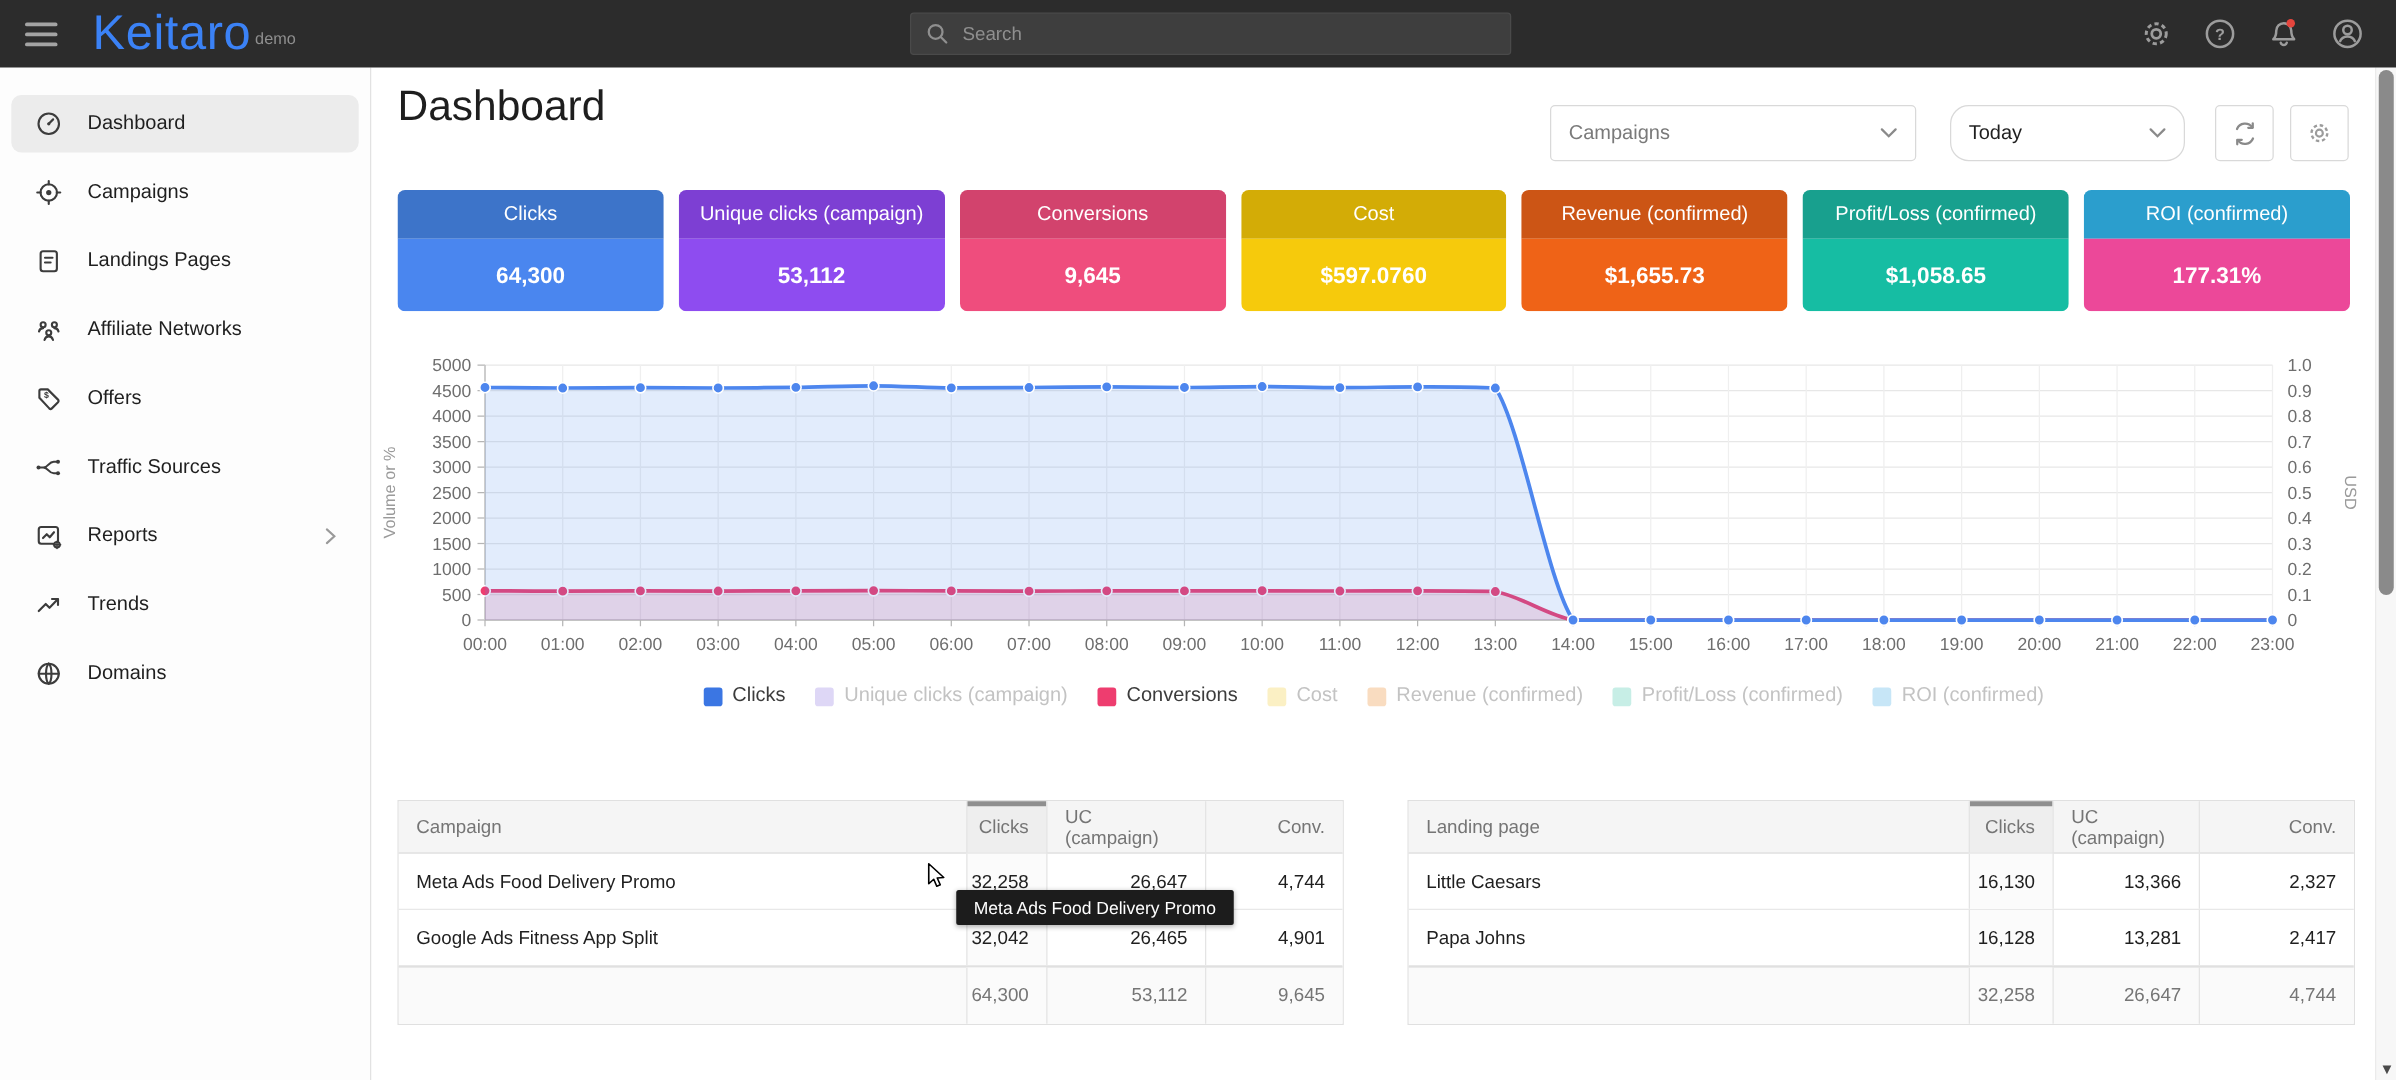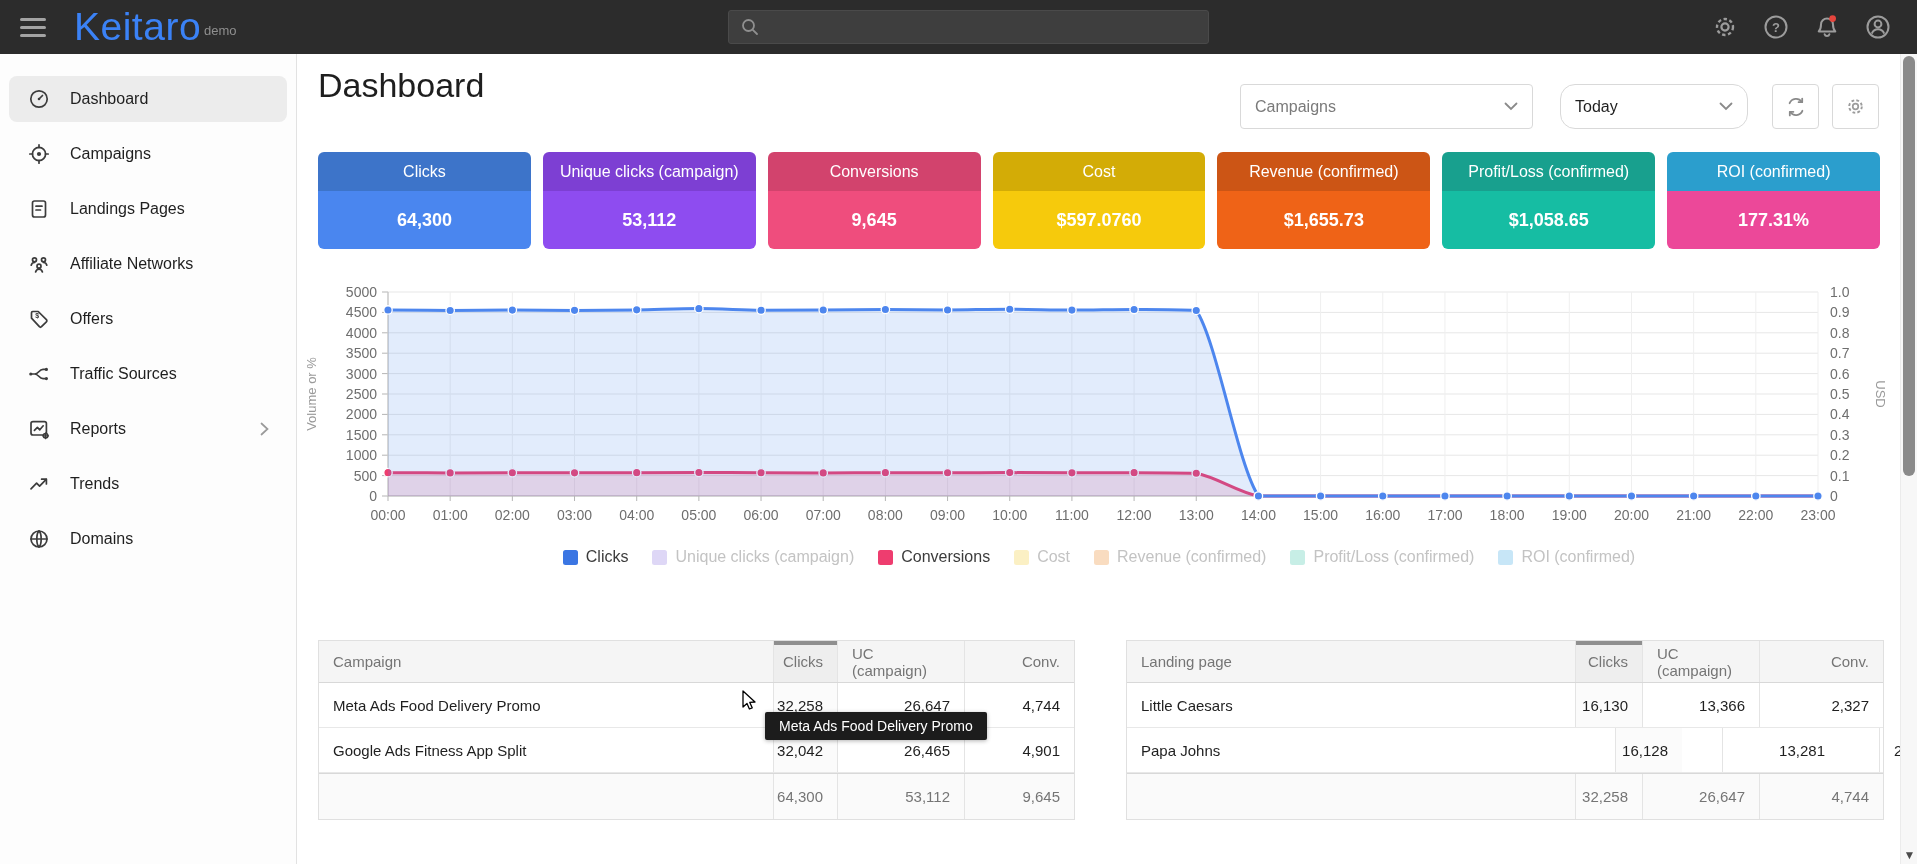--- a/index.html
+++ b/index.html
@@ -92,20 +92,21 @@
       </div>
     <div class="logo-wrap">
       <span class="logo">Keitaro</span>
       <span class="logo-badge">demo</span>
     </div>
     <div class="searchbox">
       <svg width="20" height="20" viewBox="0 0 20 20">
         <circle cx="8.5" cy="8.5" r="5.5" fill="none" stroke="#8f8f8f" stroke-width="1.8"></circle>
         <path d="M12.8 12.8 L17 17" stroke="#8f8f8f" stroke-width="1.8" stroke-linecap="round"></path>
       </svg>
+      <input type="text" placeholder="Search" style="">
     </div>
     <div class="topbar-icons">
       <svg class="tb-icon" viewBox="0 0 26 26">
         <circle cx="13" cy="13" r="8" fill="none" stroke="#9c9c9c" stroke-width="2.4" stroke-dasharray="3.4 2.6"></circle>
         <circle cx="13" cy="13" r="3.6" fill="none" stroke="#9c9c9c" stroke-width="2.2"></circle>
       </svg>
       <svg class="tb-icon" viewBox="0 0 26 26">
         <circle cx="13" cy="13" r="10.5" fill="none" stroke="#9c9c9c" stroke-width="2"></circle>
         <text x="13" y="18" text-anchor="middle" font-size="13" font-weight="bold" fill="#9c9c9c" font-family="Liberation Sans, sans-serif">?</text>
       </svg>
@@ -507,21 +508,21 @@
           <div class="tcell num">Conv.</div>
         </div>
       </div>
       <div class="tbody">
         <div class="trow" style="grid-template-columns: 448px 67px 117px 1fr;">
           <div class="tcell">Little Caesars</div>
           <div class="tcell num sorted">16,130</div>
           <div class="tcell num">13,366</div>
           <div class="tcell num">2,327</div>
         </div>
-        <div class="trow" style="grid-template-columns: 448px 67px 117px 1fr; gap: 40px;">
+        <div class="trow" style="grid-template-columns: 448px 67px 117px 1fr;">
           <div class="tcell">Papa Johns</div>
           <div class="tcell num sorted">16,128</div>
           <div class="tcell num">13,281</div>
           <div class="tcell num">2,417</div>
         </div>
       </div>
       <div class="tfoot">
         <div class="trow" style="grid-template-columns: 448px 67px 117px 1fr;">
           <div class="tcell"></div>
           <div class="tcell num sorted">32,258</div>

